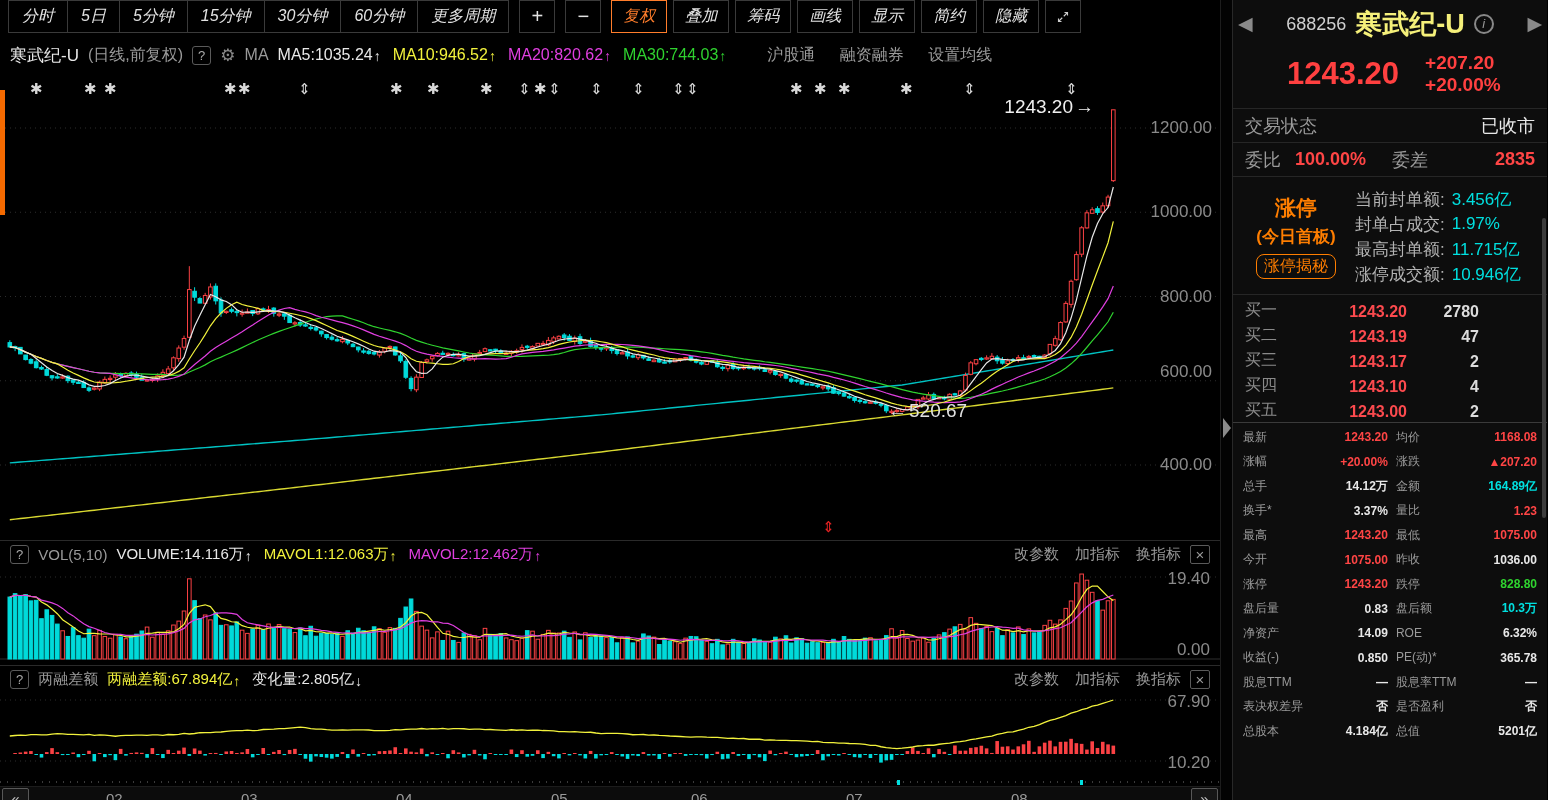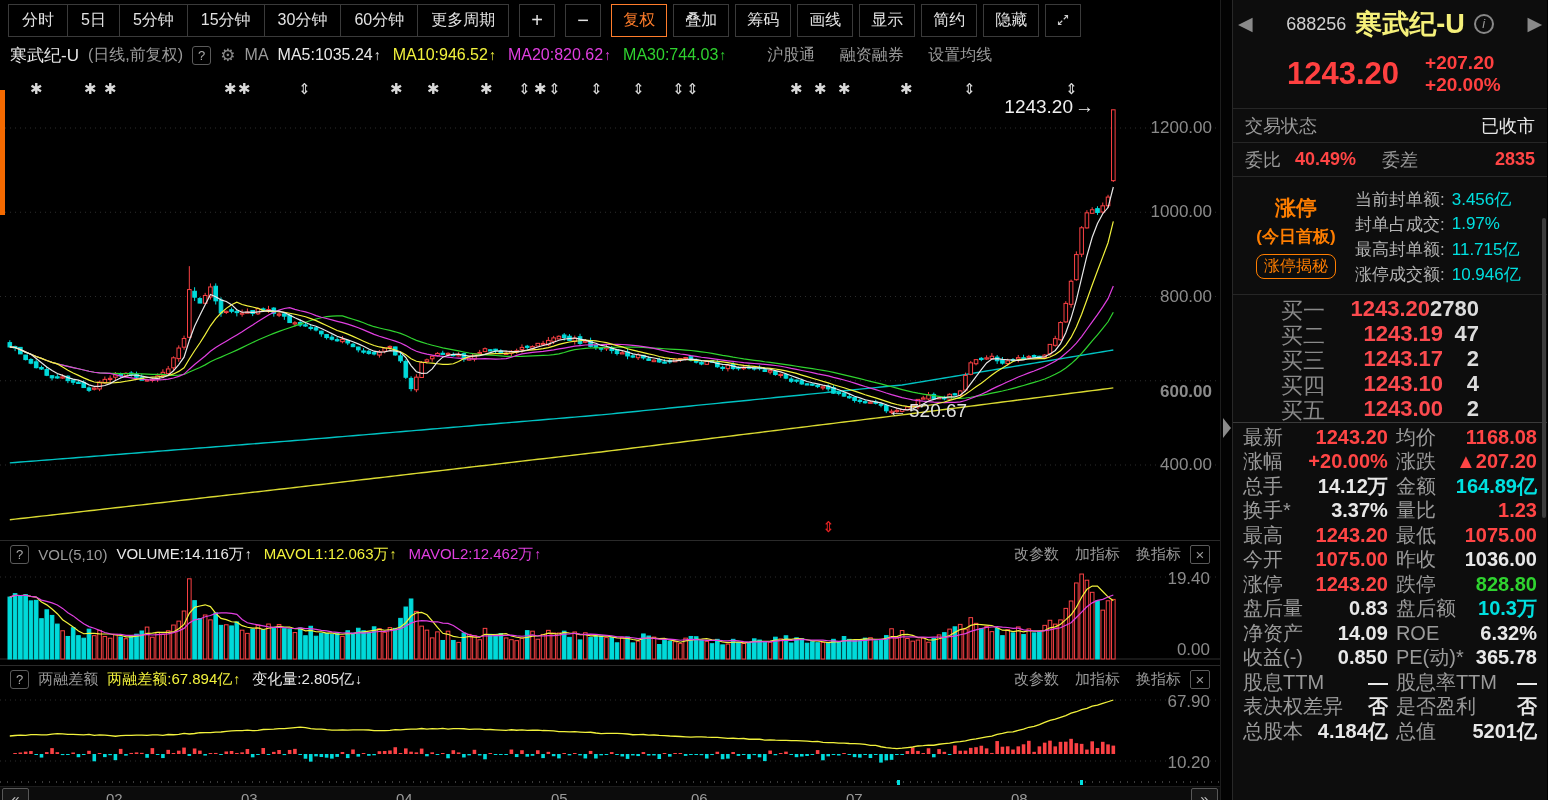--- a/index.html
+++ b/index.html
@@ -2,39 +2,39 @@
 <html><head>
 <meta charset="utf-8">
 <style>
   * { margin:0; padding:0; box-sizing:border-box; }
   html,body { background:#000; width:1548px; height:800px; overflow:hidden; }
   body { font-family:"Liberation Sans","DejaVu Sans",sans-serif; color:#ddd; }
   .app { width:1548px; height:800px; display:flex; background:#000; }
   .chart-col { width:1220px; position:relative; }
 
   
-  .toolbar { height:40px; display:flex; align-items:center; padding-left:8px; gap:6px; }
+  .toolbar { height:40px; display:flex; padding-left:8px; gap:6px;font-style:italic; }
   .seg { display:flex; border:1px solid #3a3a3a; height:33px; }
   .seg .btn { display:flex; align-items:center; padding:0 13px; font-size:16px; color:#e2e2e2; border-left:1px solid #3a3a3a; cursor:pointer; }
   .seg .btn:first-of-type { border-left:none; }
   .tool { position:relative; display:flex; align-items:center; justify-content:center; border:1px solid #3a3a3a; height:33px; padding:0 11px; font-size:16px; color:#e2e2e2; cursor:pointer; }
   .tool.zoomer { width:36px; font-size:20px; margin-left:4px; }
   .tool.active { color:#ff7d2b; border-color:#ff7d2b; }
   .tools { display:flex; gap:6px; margin-left:4px; }
   .tool.fs { width:36px; }
 
   
   .chart-header { height:30px; display:flex; align-items:center; gap:9px; padding-left:10px; font-size:16px; }
   .ch-title { color:#e8e8e8; font-size:17px; }
   .ch-sub { color:#9a9a9a; }
   .qbox { border:1px solid #5a5a5a; border-radius:3px; color:#aaa; font-size:13px; height:19px; line-height:17px; padding:0 5px; cursor:pointer; }
   .gear { color:#8a8a8a; font-size:17px; cursor:pointer; }
   .ma-label { color:#9a9a9a; }
   .ma5 { color:#e8e8e8; } .ma10 { color:#f2f23c; } .ma20 { color:#e03fe0; } .ma30 { color:#2fd32f; }
-  .pv { display:inline-flex; align-items:center; margin-right:12px; }
+  .pv { display:inline-flex; align-items:flex-end; margin-right:12px; }
   .pv .arrow { font-size:14px; margin-left:1px; }
   .hlink { color:#9a9a9a; margin-left:20px; cursor:pointer; }
 
   
   .main-chart { height:470px; position:relative; background:#000; }
   .orange-edge { position:absolute; left:0; top:20px; width:5px; height:125px; background:#f56a00; }
   #markers span { position:absolute; top:10px; font-size:15px; color:#d8d8d8; }
   #price-axis span { position:absolute; right:8px; width:95px; text-align:right; color:#8a8a8a; font-size:17px; }
   .anno { position:absolute; font-size:19px; color:#efefef; white-space:nowrap; }
   .anno .arr { margin:0 2px; }
@@ -89,26 +89,26 @@
   .limit-block { border-top:1px solid #262626; display:flex; padding:8px 8px 6px 4px; height:118px; }
   .limit-left { width:118px; display:flex; flex-direction:column; align-items:center; justify-content:center; gap:3px; color:#ff7e00; }
   .zt-tag { font-size:21px; font-weight:bold; }
   .zt-sub { font-size:17px; font-weight:bold; }
   .zt-btn { border:1px solid #ff7e00; border-radius:8px; padding:1px 7px; font-size:16px; margin-top:3px; cursor:pointer; }
   .limit-right { flex:1; display:flex; flex-direction:column; justify-content:center; }
   .limit-line { height:25px; display:flex; align-items:center; font-size:17px; }
   .limit-line .ll { color:#b3b3b3; }
   .limit-line .lv { color:#00e0e0; margin-left:7px; }
   .bids { border-top:1px solid #262626; padding:1px 12px; }
-  .bid-row { height:25px; display:flex; align-items:flex-start; font-size:22px;margin-left:36px; }
+  .bid-row { height:25px; display:flex; align-items:flex-end; font-size:16px; }
   .bid-label { color:#8a8a8a; width:58px; }
   .bid-price { color:#fc4a4e; font-weight:bold; width:104px; text-align:right; }
   .bid-qty { flex:1; text-align:right; padding-right:56px; color:#dcdcdc; font-weight:bold; }
   .qgrid { border-top:1px solid #3a3a3a; padding:2px 10px 0 10px; }
-  .qrow { height:24.5px; display:flex; align-items:center; font-size:20px; }
+  .qrow { height:24.5px; display:flex; align-items:center; font-size:12px; }
   .qhalf { display:flex; align-items:center; }
   .qhalf.h1 { width:52%; padding-right:8px; }
   .qhalf.h2 { width:48%; }
   .qlabel { color:#9a9a9a; white-space:nowrap; }
   .qval { flex:1; text-align:right; font-weight:bold; white-space:nowrap; }
   .v-red { color:#ff4545; } .v-green { color:#2fd32f; } .v-cyan { color:#00e0e0; } .v-white { color:#e8e8e8; }
   .sp-scrollbar { position:absolute; right:1px; top:218px; width:4px; height:300px; background:#3c3c3c; border-radius:2px; }
 </style>
 </head>
 <body>
@@ -705,21 +705,21 @@
           <span style="left: 814px;">✱</span>
           <span style="left: 838px;">✱</span>
           <span style="left: 900px;">✱</span>
           <span style="left: 963px;">⇕</span>
           <span style="left: 1065px;">⇕</span>
         </div>
       <div id="price-axis">
           <span style="top: 48px;">1200.00</span>
           <span style="top: 132.25px;">1000.00</span>
           <span style="top: 216.5px;">800.00</span>
-          <span style="top: 312px; font-weight: bold;">600.00</span>
+          <span style="top: 292px;">600.00</span>
           <span style="top: 385px;">400.00</span>
         </div>
       <div class="anno anno-high">
         <span>1243.20</span><span class="arr">→</span>
       </div>
       <div class="anno anno-low">
         <span class="arr">←</span><span>520.67</span>
       </div>
       <div class="red-marker">⇕</div>
     </div>
@@ -1253,21 +1253,21 @@
         <span>+207.20</span>
         <span>+20.00%</span>
       </span>
     </div>
     <div class="sp-row">
       <span class="sp-label">交易状态</span>
       <span class="right">已收市</span>
     </div>
     <div class="sp-row sp-row2">
       <span class="sp-label">委比</span>
-      <span class="val">40.49%</span>
+      <span class="val">100.00%</span>
       <span class="sp-label l2">委差</span>
       <span class="val v2">2835</span>
     </div>
     <div class="limit-block">
       <div class="limit-left">
         <span class="zt-tag">涨停</span>
         <span class="zt-sub">(今日首板)</span>
         <span class="zt-btn">涨停揭秘</span>
       </div>
       <div class="limit-right">

